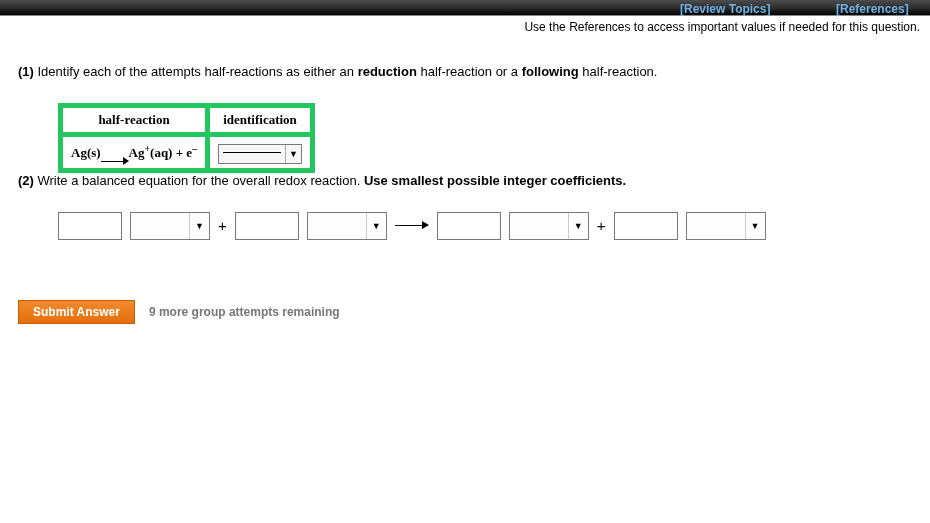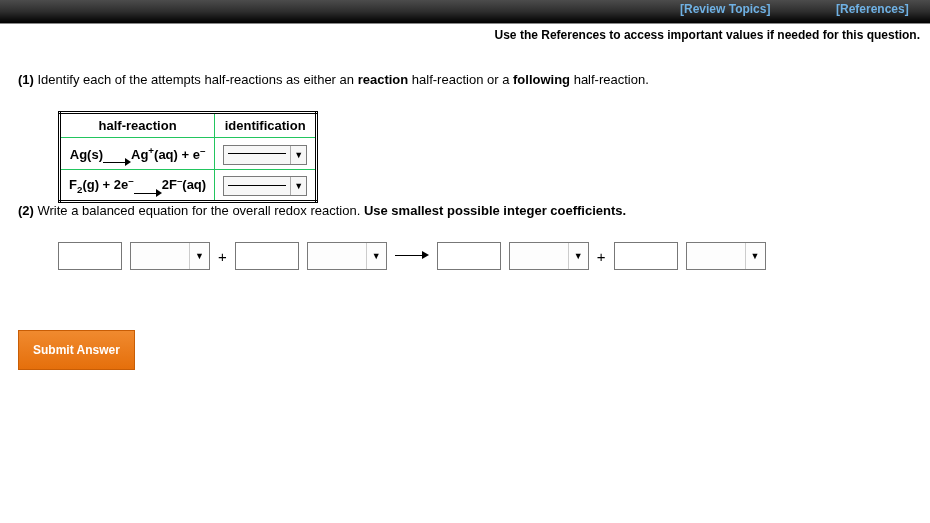--- a/index.html
+++ b/index.html
@@ -6,56 +6,57 @@
   body {
     margin: 0;
     font-family: Arial, Helvetica, sans-serif;
     font-size: 13px;
     color: #000;
     background: #fff;
     width: 930px;
   }
   .topbar {
     background: linear-gradient(to bottom, #4c4c4c 0%, #2e2e2e 50%, #000 100%);
-    height: 24px;
+    height: 16px;
     position: relative;
     border-bottom: 1px solid #888;
   }
   .topbar .link {
     position: absolute;
     top: 2px;
     color: #6fb1e4;
     font-weight: bold;
     font-size: 12px;
     cursor: pointer;
   }
   .topbar .review { left: 680px; }
   .topbar .refs { left: 836px; }
   .hint {
     text-align: right;
     padding: 4px 10px 0 0;
     font-size: 12px;
-    font-weight: bold;
+    font-weight: normal;
   }
   .content { padding: 30px 18px 20px 18px; }
   .q-line { margin-bottom: 24px; }
   .q-num { font-weight: bold; }
 
   
   .hr-table {
     border-collapse: collapse;
     margin-left: 40px;
     border: 3px double #000;
   }
   .hr-table th, .hr-table td {
-    border: 1px solid #22c55e;
+    border: 5px solid #22c55e;
     padding: 4px 8px;
     text-align: center;
     font-size: 13px;
     vertical-align: middle;
+    font-family: Liberation Serif, serif;
   }
   .hr-table th { font-weight: bold; }
   .hr-table td.lhs { text-align: center; font-weight: bold; white-space: nowrap; }
   .sel-wrap {
     display: inline-flex;
     align-items: center;
     border: 1px solid #7a7a7a;
     height: 20px;
     background: #f7f7f7;
   }
@@ -159,21 +160,21 @@
 
   .button-row {
     display: flex;
     align-items: center;
     gap: 14px;
     margin-top: 60px;
     margin-left: 0;
   }
   .btn {
     border: 1px solid;
-    padding: 12px 14px;
+    padding: 4px 14px;
     font-weight: bold;
     font-size: 12px;
     color: #fff;
     cursor: pointer;
   }
   .btn-submit {
     background: linear-gradient(to bottom, #f08a2f, #e56f0b);
     border-color: #c85d05;
   }
   .btn-retry {
@@ -191,51 +192,40 @@
 
 <div class="topbar">
   <span class="link review">[Review Topics]</span>
   <span class="link refs">[References]</span>
 </div>
 <div class="hint">Use the References to access important values if needed for this question.</div>
 
 <div class="content">
 
   <div class="q-line">
-    <span class="q-num">(1)</span><span> Identify each of the attempts half-reactions as either an </span><b>reaction</b><span> half-reaction or a </span><b>following</b><span> half-reaction.</span>
+    <span class="q-num">(1)</span><span> Identify each of the attempts half-reactions as either an </span><b>reduction</b><span> half-reaction or a </span><b>following</b><span> half-reaction.</span>
   </div>
 
   <table class="hr-table">
     <tbody>
         <tr>
       <th>half-reaction</th>
       <th>identification</th>
     </tr>
     <tr>
       <td class="lhs">
         <span>Ag(s)</span><span class="arrow"></span><span>Ag</span><sup>+</sup><span>(aq) + e</span><sup>–</sup>
       </td>
       <td>
         <span class="sel-wrap">
           <span class="sel-line"></span>
           <span class="sel-caret">▼</span>
         </span>
       </td>
     </tr>
-    <tr>
-      <td class="lhs">
-        <span>F</span><sub>2</sub><span>(g) + 2e</span><sup>–</sup><span class="arrow"></span><span>2F</span><sup>–</sup><span>(aq)</span>
-      </td>
-      <td>
-        <span class="sel-wrap">
-          <span class="sel-line"></span>
-          <span class="sel-caret">▼</span>
-        </span>
-      </td>
-    </tr>
   </tbody>
     </table>
 
   <div class="q-line" style="">
     <span class="q-num">(2)</span><span> Write a balanced equation for the overall redox reaction. </span><b>Use smallest possible integer coefficients.</b>
   </div>
 
   <div class="eq-row">
     <input class="coef-input" style="">
     <span class="species-sel">
@@ -257,15 +247,16 @@
     <span class="plus">+</span>
     <input class="coef-input" style="">
     <span class="species-sel">
       <span class="blank"></span>
       <span class="caret">▼</span>
     </span>
   </div>
 
   <div class="button-row">
     <button class="btn btn-submit">Submit Answer</button>
+    <span class="attempts">9 more group attempts remaining</span>
   </div>
 
 </div>
 
 </body></html>

